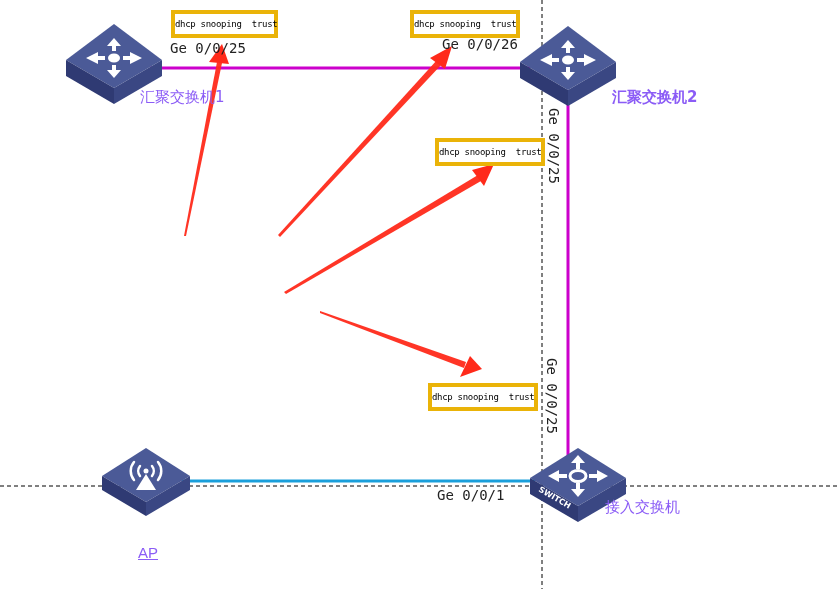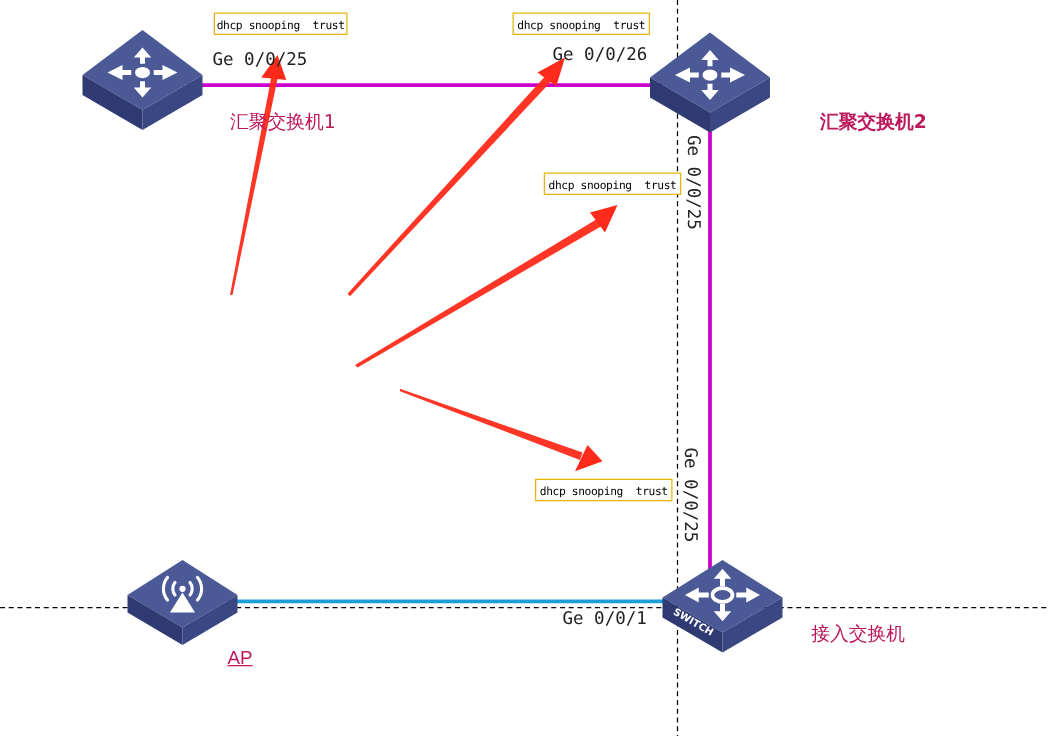--- a/index.html
+++ b/index.html
@@ -1,31 +1,31 @@
 <!DOCTYPE html>
 <html><head>
 <meta charset="utf-8">
 <style>
   html, body { margin: 0; padding: 0; background: #ffffff; }
   #stage { position: relative; width: 840px; height: 589px; overflow: hidden; background: #ffffff; font-family: "DejaVu Sans Mono", monospace; }
   #diagram { position: absolute; left: 0; top: 0; }
   .note-box {
-    position: absolute; border: 1px solid #eab308; background: #fff;
+    position: absolute; border: 4px solid #eab308; background: #fff;
     font-family: "DejaVu Sans Mono", monospace; font-size: 9px; color: #000;
-    height: 18px; line-height: 21px; text-align: center; box-sizing: border-box;
+    height: 28px; line-height: 21px; text-align: center; box-sizing: border-box;
     white-space: pre; letter-spacing: -0.3px;
   }
   .port-label {
     position: absolute; font-family: "DejaVu Sans Mono", "Liberation Mono", monospace;
     font-size: 14px; color: #222; white-space: nowrap;
   }
   .port-label.vertical { transform-origin: 0 0; transform: rotate(90deg); }
   .device-label {
     position: absolute; font-family: "DejaVu Sans", sans-serif;
-    font-size: 15px; color: #be185d; white-space: nowrap; margin-left: 44px;
+    font-size: 15px; color: #8b5cf6; white-space: nowrap;
   }
   .ap-label { font-family: "Liberation Sans", sans-serif; font-size: 15px; }
 </style>
 </head>
 <body>
 
 <div id="stage">
 
   <svg id="diagram" width="840" height="589" viewBox="0 0 840 589">
     <defs>
@@ -116,20 +116,20 @@
 
   <div class="note-box" style="left:171px; top:10px; width:107px;">dhcp snooping  trust</div>
   <div class="note-box" style="left:410px; top:10px; width:110px;">dhcp snooping  trust</div>
   <div class="note-box" style="left:435px; top:138px; width:110px;">dhcp snooping  trust</div>
   <div class="note-box" style="left:428px; top:383px; width:110px;">dhcp snooping  trust</div>
 
   <div class="port-label" style="left:170px; top:40px;">Ge 0/0/25</div>
   <div class="port-label" style="left:423px; top:36px;margin-left:19px;">Ge 0/0/26</div>
   <div class="port-label vertical" style="left:562px; top:108px;">Ge 0/0/25</div>
   <div class="port-label vertical" style="left:560px; top:358px;">Ge 0/0/25</div>
-  <div class="port-label" style="left:450px; top:487px;">Ge 0/0/1</div>
+  <div class="port-label" style="left:437px; top:487px;">Ge 0/0/1</div>
 
   <div class="device-label" style="left:140px; top:88px;">汇聚交换机1</div>
   <div class="device-label" style="left:612px; top:88px;font-weight:bold;">汇聚交换机2</div>
   <div class="device-label" style="left:605px; top:498px;">接入交换机</div>
-  <div class="device-label ap-label" style="left:138px; top:518px;text-decoration:underline;">AP</div>
+  <div class="device-label ap-label" style="left:138px; top:544px;text-decoration:underline;">AP</div>
 
 </div>
 
 </body></html>

